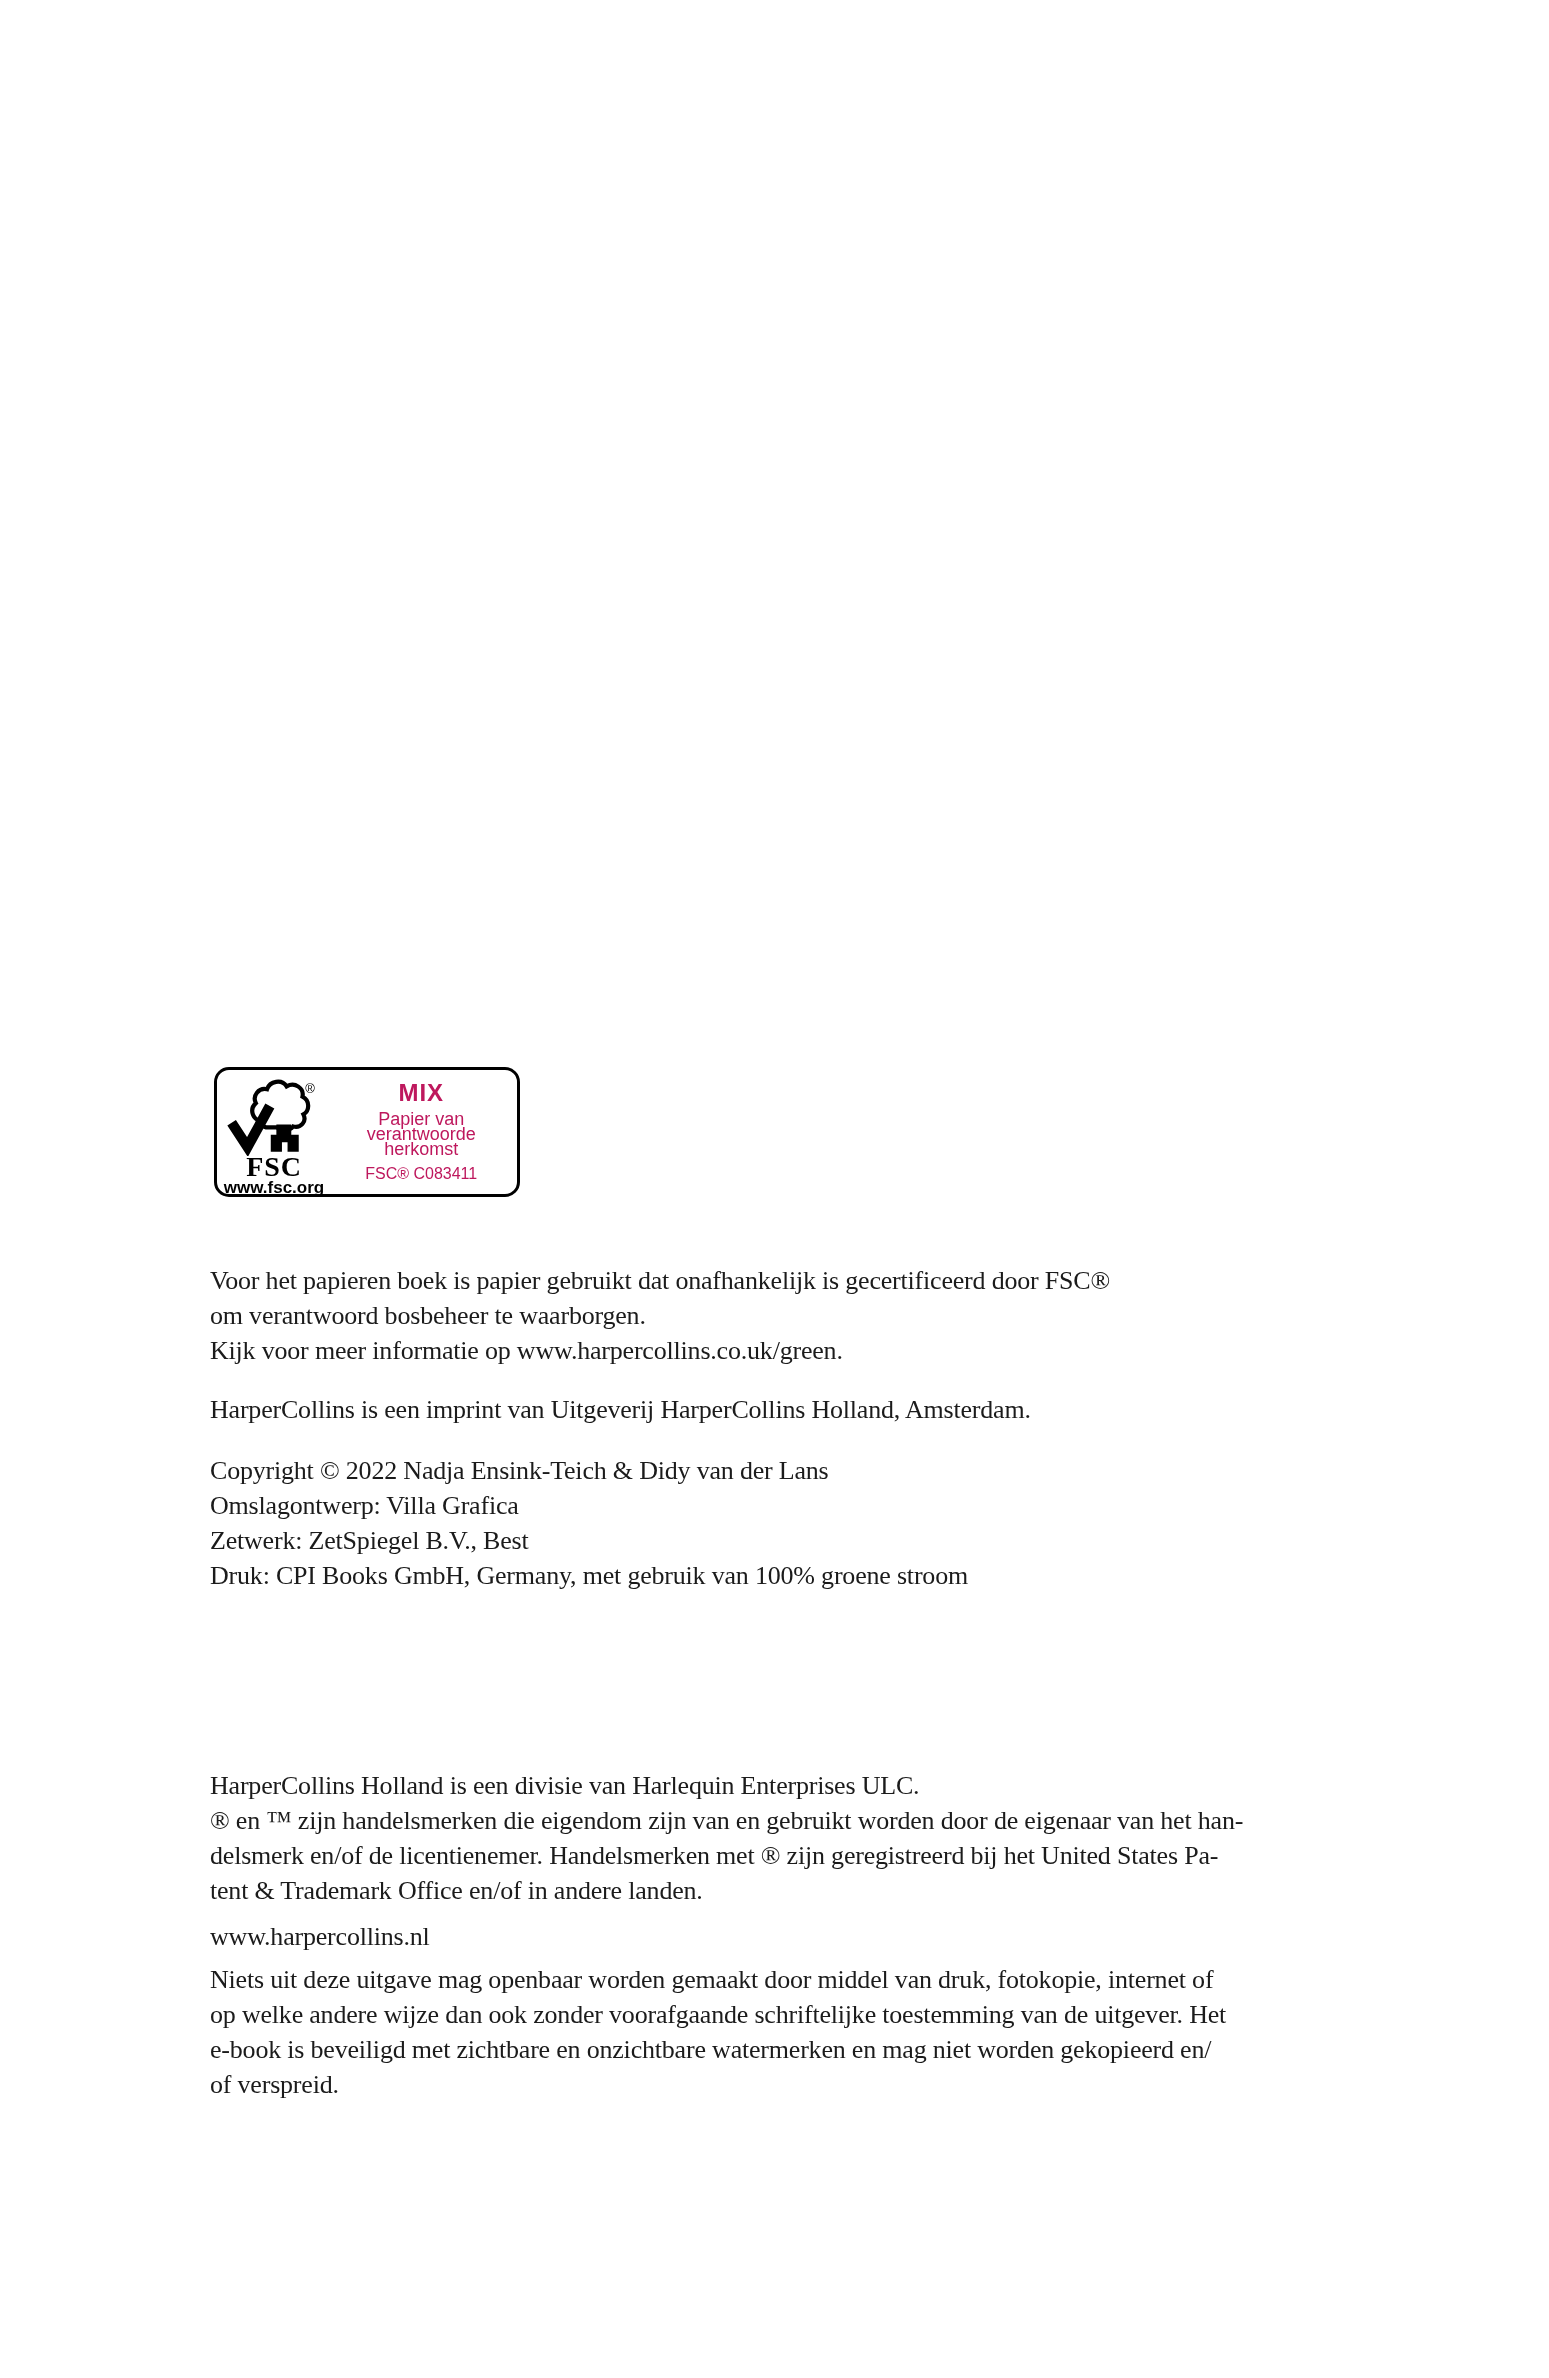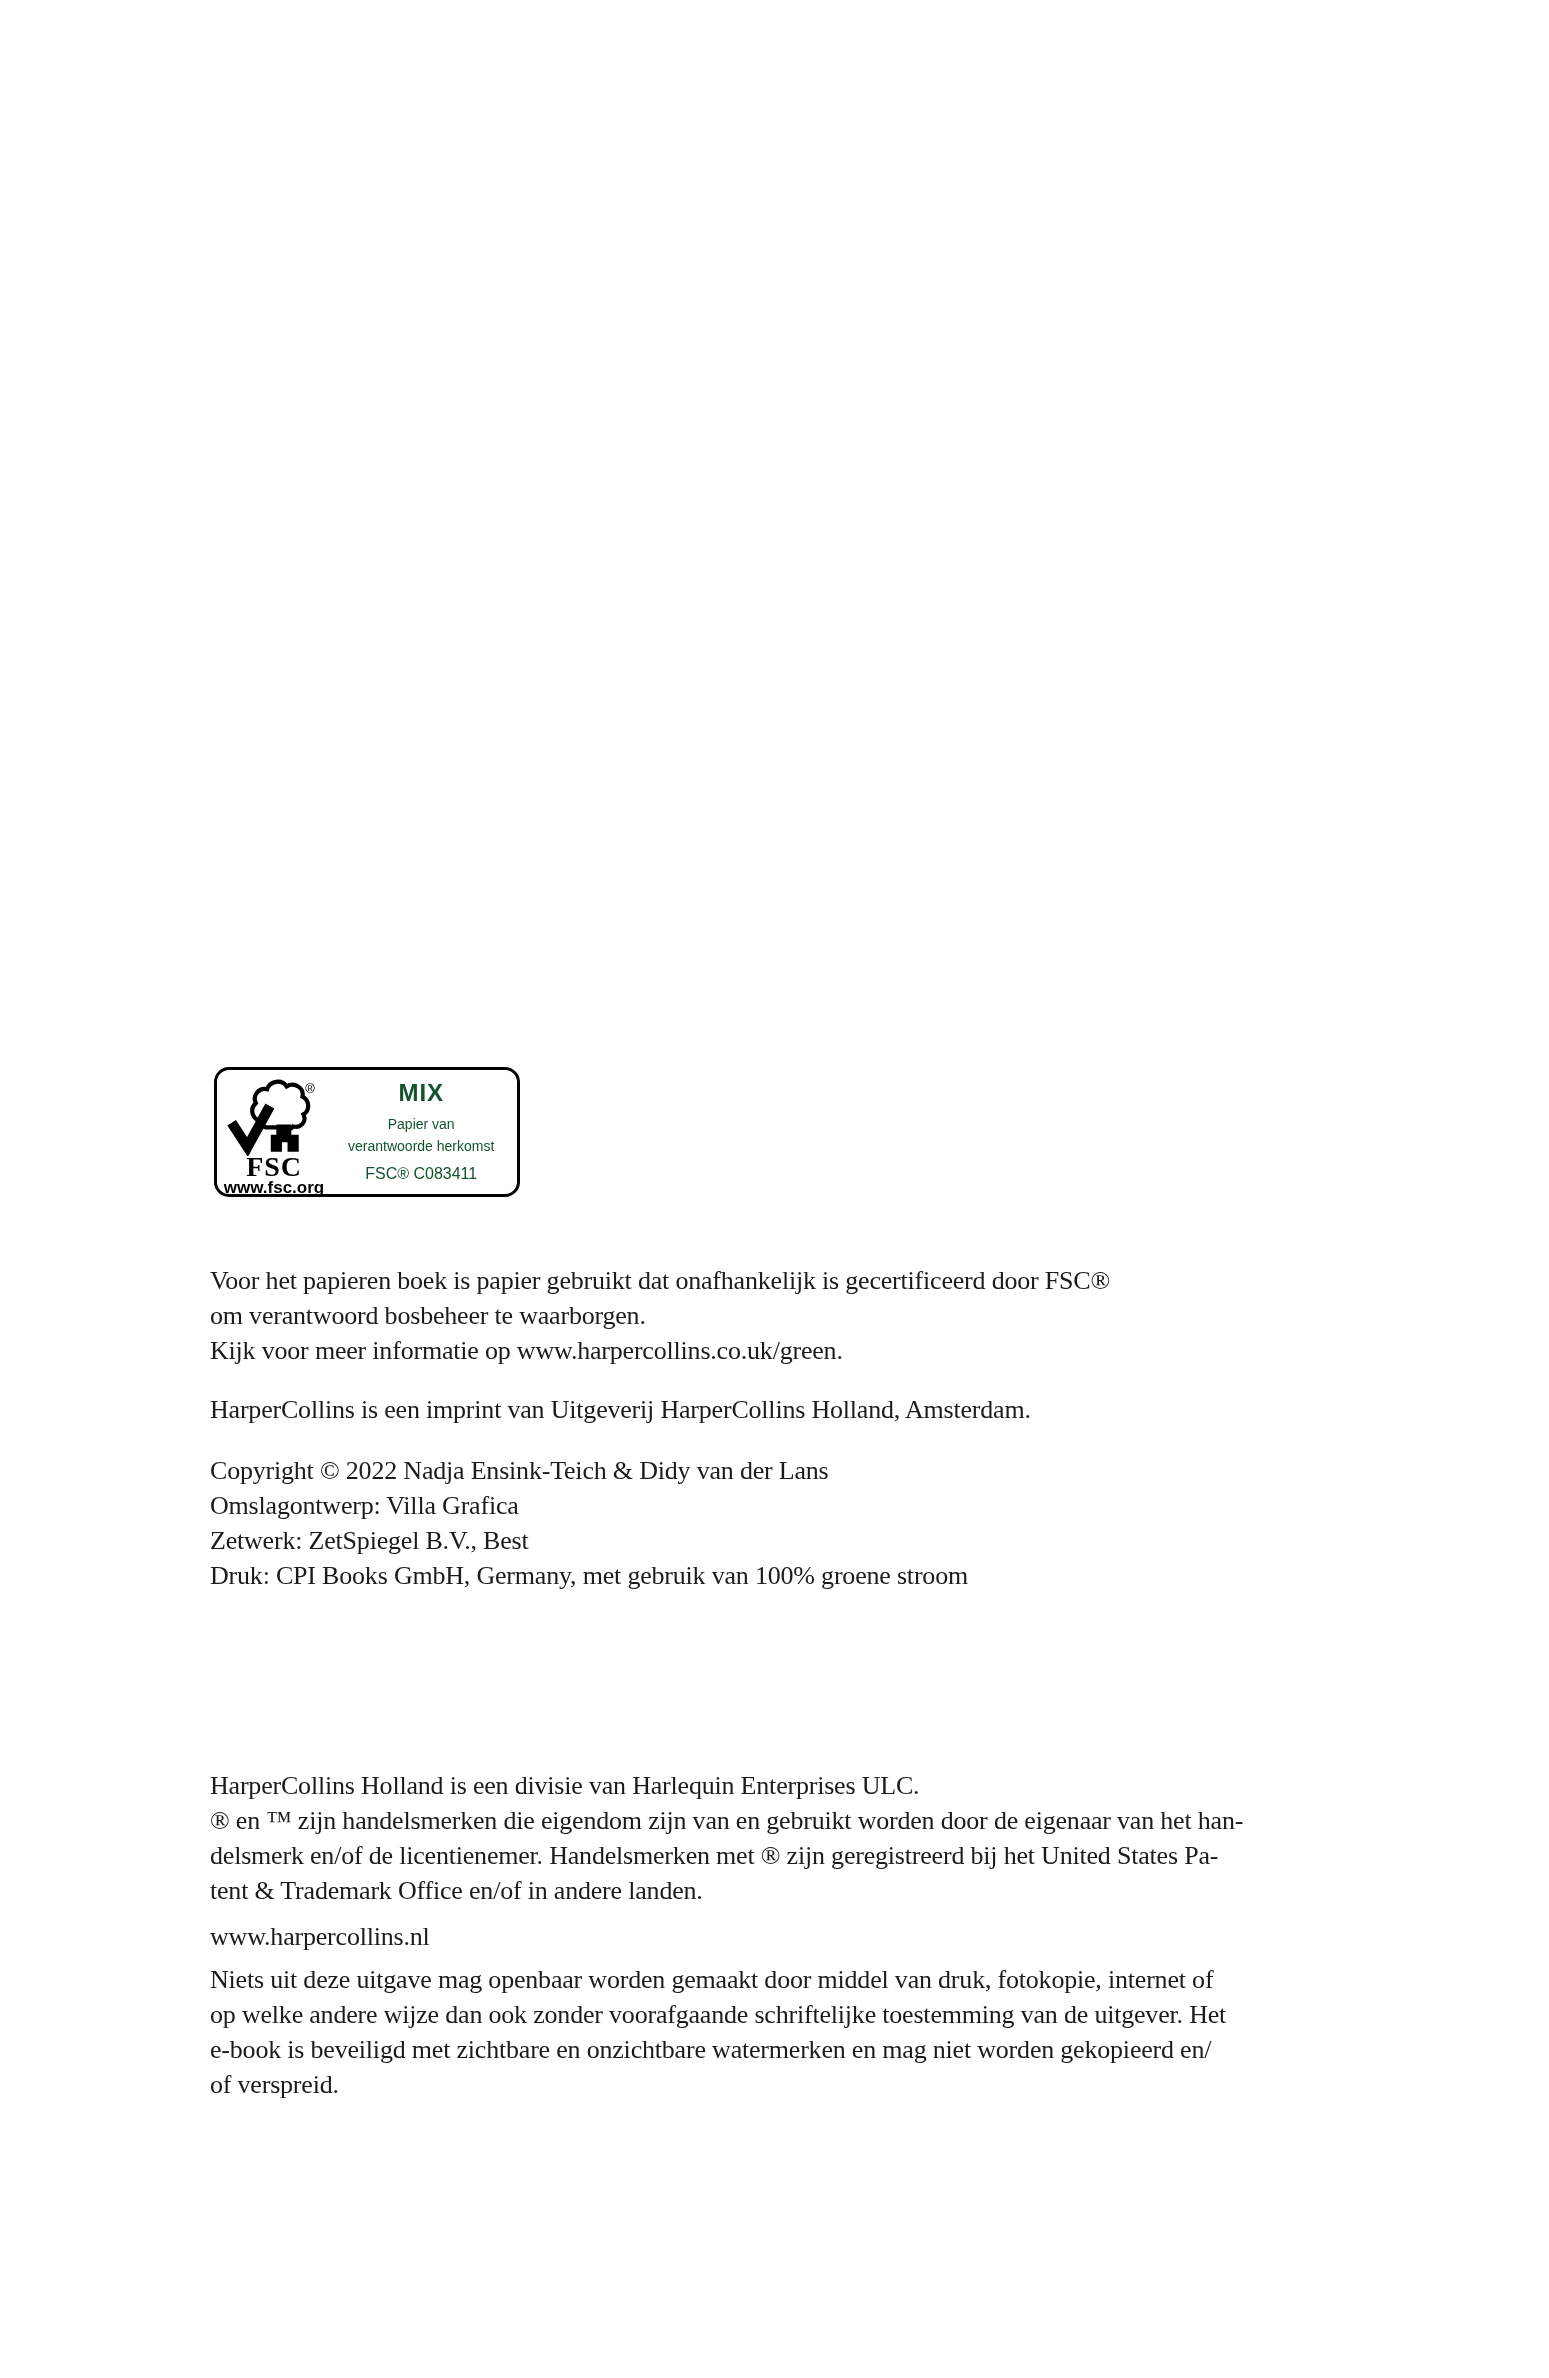--- a/index.html
+++ b/index.html
@@ -57,31 +57,31 @@
   .fsc-right {
     flex: 1;
     box-sizing: border-box;
     padding: 11.2px 7.5px 9.4px 1.9px;
     display: flex;
     flex-direction: column;
     align-items: center;
     justify-content: space-between;
     text-align: center;
     font-family: "Liberation Sans", sans-serif;
-    color: #14532d;
+    color: #be185d;
   }
   .fsc-mix {
     font-size: 24px;
     line-height: 24px;
     font-weight: bold;
     letter-spacing: 0.9px;
   }
   .fsc-desc {
-    font-size: 14px;
-    line-height: 22px;
+    font-size: 18px;
+    line-height: 15px;
     white-space: pre-line;
   }
   .fsc-code {
     font-size: 16px;
     line-height: 20.6px;
     font-weight: normal;
   }
 
   
   .para {

